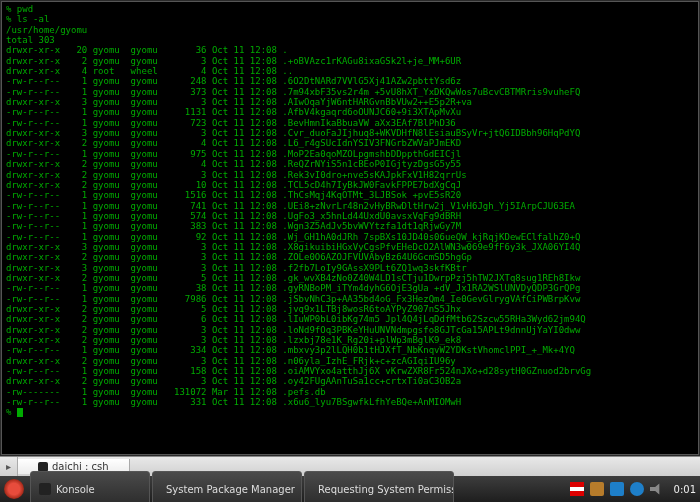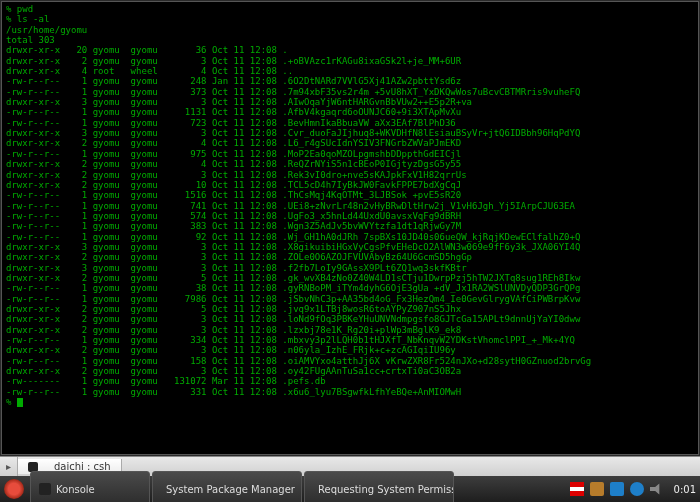--- a/index.html
+++ b/index.html
@@ -37,26 +37,26 @@
     height: 20px;
     background: linear-gradient(#e8e8e8,#d0d0d0);
     border-top: 1px solid #888;
     display: flex;
     align-items: center;
     font-family: "DejaVu Sans", sans-serif;
     font-size: 10px;
     color: #333;
   }
   .tab {
-    padding: 2px 10px;
+    padding: 2px 20px;
     border-right: 1px solid #aaa;
     background: linear-gradient(#f6f6f6,#e2e2e2);
     display: flex;
     align-items: center;
-    gap: 16px;
+    gap: 4px;
     height: 100%;
   }
   .tab.active { background: linear-gradient(#fff,#ececec); }
   .tab .ic {
     width: 10px; height: 10px;
     display:inline-block;
     background:#555;
     border-radius:2px;
   }
   .ic.konsole{background:#222;}
@@ -127,21 +127,21 @@
 
 <div class="terminal">
   <div class="line prompt"><span>pwd</span></div>
   <div class="line prompt"><span>ls -al</span></div>
   <div class="line">/usr/home/gyomu</div>
   <div class="line">total 303</div>
   <div id="listing">
       <div class="line">drwxr-xr-x   20 gyomu  gyomu       36 Oct 11 12:08 .</div>
       <div class="line">drwxr-xr-x    2 gyomu  gyomu        3 Oct 11 12:08 .+oBVAzc1rKAGu8ixaGSk2l+je_MM+6UR</div>
       <div class="line">drwxr-xr-x    4 root   wheel        4 Oct 11 12:08 ..</div>
-      <div class="line">-rw-r--r--    1 gyomu  gyomu      248 Jan 11 12:08 .6O2DtNARd7VVlG5Xj41AZw2pbttYsd6z</div>
+      <div class="line">-rw-r--r--    1 gyomu  gyomu      248 Oct 11 12:08 .6O2DtNARd7VVlG5Xj41AZw2pbttYsd6z</div>
       <div class="line">-rw-r--r--    1 gyomu  gyomu      373 Oct 11 12:08 .7m94xbF35vs2r4m +5vU8hXT_YxDKQwWos7uBcvCBTMRris9vuheFQ</div>
       <div class="line">drwxr-xr-x    3 gyomu  gyomu        3 Oct 11 12:08 .AIwOqaYjW6ntHARGvnBbVUw2++E5p2R+va</div>
       <div class="line">-rw-r--r--    1 gyomu  gyomu     1131 Oct 11 12:08 .AfbV4kgaqrd6oOUNJC60+9i3XTApMvXu</div>
       <div class="line">-rw-r--r--    1 gyomu  gyomu      723 Oct 11 12:08 .BevHmnIkaBbuaVW aXx3EAf7BlPhD36</div>
       <div class="line">drwxr-xr-x    3 gyomu  gyomu        3 Oct 11 12:08 .Cvr_duoFaJIjhuq8+WKVDHfN8lEsiauBSyVr+jtQ6IDBbh96HqPdYQ</div>
       <div class="line">drwxr-xr-x    2 gyomu  gyomu        4 Oct 11 12:08 .L6_r4gSUcIdnYSIV3FNGrbZWVaPJmEKD</div>
       <div class="line">-rw-r--r--    1 gyomu  gyomu      975 Oct 11 12:08 .MoP2Ea0qoMZOLpgmshbDDppthGdEICjl</div>
       <div class="line">drwxr-xr-x    2 gyomu  gyomu        4 Oct 11 12:08 .ReQZrNYiS5n1cBEoP0IGjtyzDgsG5y55</div>
       <div class="line">drwxr-xr-x    2 gyomu  gyomu        3 Oct 11 12:08 .Rek3vI0dro+nve5sKAJpkFxV1H82qrrUs</div>
       <div class="line">drwxr-xr-x    2 gyomu  gyomu       10 Oct 11 12:08 .TCL5cD4h7IyBkJW0FavkFPPE7bdXgCqJ</div>
@@ -150,20 +150,21 @@
       <div class="line">-rw-r--r--    1 gyomu  gyomu      574 Oct 11 12:08 .UgFo3_x5hnLd44UxdU0avsxVqFg9dBRH</div>
       <div class="line">-rw-r--r--    1 gyomu  gyomu      383 Oct 11 12:08 .Wgn3Z5AdJv5bvWVYtzfa1dt1qRjwGy7M</div>
       <div class="line">-rw-r--r--    1 gyomu  gyomu       92 Oct 11 12:08 .Wj_GH1hA0dJRh 7spBXs10JD40s06ueQW_kjRqjKDewEClfalhZ0+Q</div>
       <div class="line">drwxr-xr-x    3 gyomu  gyomu        3 Oct 11 12:08 .X8gikuibiHGxVyCgsPfvEHeDcO2AlWN3w069e9fF6y3k_JXA06YI4Q</div>
       <div class="line">drwxr-xr-x    2 gyomu  gyomu        3 Oct 11 12:08 .ZOLe0O6AZOJFVUVAbyBz64U6GcmSD5hgGp</div>
       <div class="line">drwxr-xr-x    3 gyomu  gyomu        3 Oct 11 12:08 .f2fb7LoIy9GAssX9PLt6ZQ1wq3skfKBtr</div>
       <div class="line">drwxr-xr-x    2 gyomu  gyomu        5 Oct 11 12:08 .gk_wvXB4zNo0Z40W4LD1sCTju1DwrpPzj5hTW2JXTq8sug1REh8Ikw</div>
       <div class="line">-rw-r--r--    1 gyomu  gyomu       38 Oct 11 12:08 .gyRNBoPM_iTYm4dyhG6OjE3gUa +dV_Jx1RA2WSlUNVDyQDP3GrQPg</div>
       <div class="line">-rw-r--r--    1 gyomu  gyomu     7986 Oct 11 12:08 .jSbvNhC3p+AA35bd4oG_Fx3HezQm4_Ie0GevGlrygVAfCiPWBrpKvw</div>
       <div class="line">drwxr-xr-x    2 gyomu  gyomu        5 Oct 11 12:08 .jvq9x1LTBj8wosR6toAYPyZ907nS5Jhx</div>
+      <div class="line">drwxr-xr-x    2 gyomu  gyomu        6 Oct 11 12:08 .lIuWP0bL0ibKg74m5 Jpl4Q4jLqDdfMtb62Szcw55RHa3Wyd62jm94Q</div>
       <div class="line">drwxr-xr-x    2 gyomu  gyomu        3 Oct 11 12:08 .loNd9fOq3PBKeYHuUNVNdmpgsfo8GJTcGa15APLt9dnnUjYaYI0dww</div>
       <div class="line">drwxr-xr-x    2 gyomu  gyomu        3 Oct 11 12:08 .lzxbj78e1K_Rg20i+plWp3mBglK9_ek8</div>
       <div class="line">-rw-r--r--    1 gyomu  gyomu      334 Oct 11 12:08 .mbxvy3p2lLQH0b1tHJXfT_NbKnqvW2YDKstVhomclPPI_+_Mk+4YQ</div>
       <div class="line">drwxr-xr-x    2 gyomu  gyomu        3 Oct 11 12:08 .n06yla_IzhE_FRjk+c+zcAGIqiIU96y</div>
       <div class="line">-rw-r--r--    1 gyomu  gyomu      158 Oct 11 12:08 .oiAMVYxo4atthJj6X vKrwZXR8Fr524nJXo+d28sytH0GZnuod2brvGg</div>
       <div class="line">drwxr-xr-x    2 gyomu  gyomu        3 Oct 11 12:08 .oy42FUgAAnTuSa1cc+crtxTi0aC3OB2a</div>
       <div class="line">-rw-------    1 gyomu  gyomu   131072 Mar 11 12:08 .pefs.db</div>
       <div class="line">-rw-r--r--    1 gyomu  gyomu      331 Oct 11 12:08 .x6u6_lyu7BSgwfkLfhYeBQe+AnMIOMwH</div>
     </div>
   <div class="line">% <span class="cursor"></span></div>

